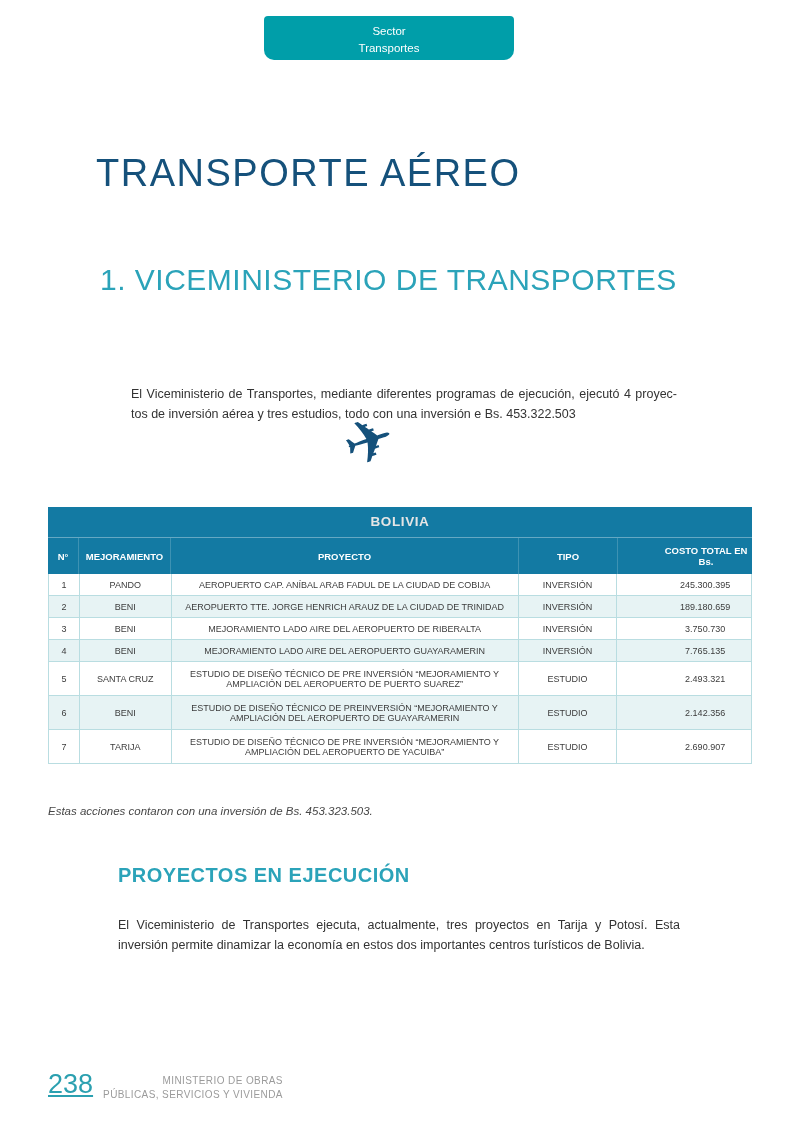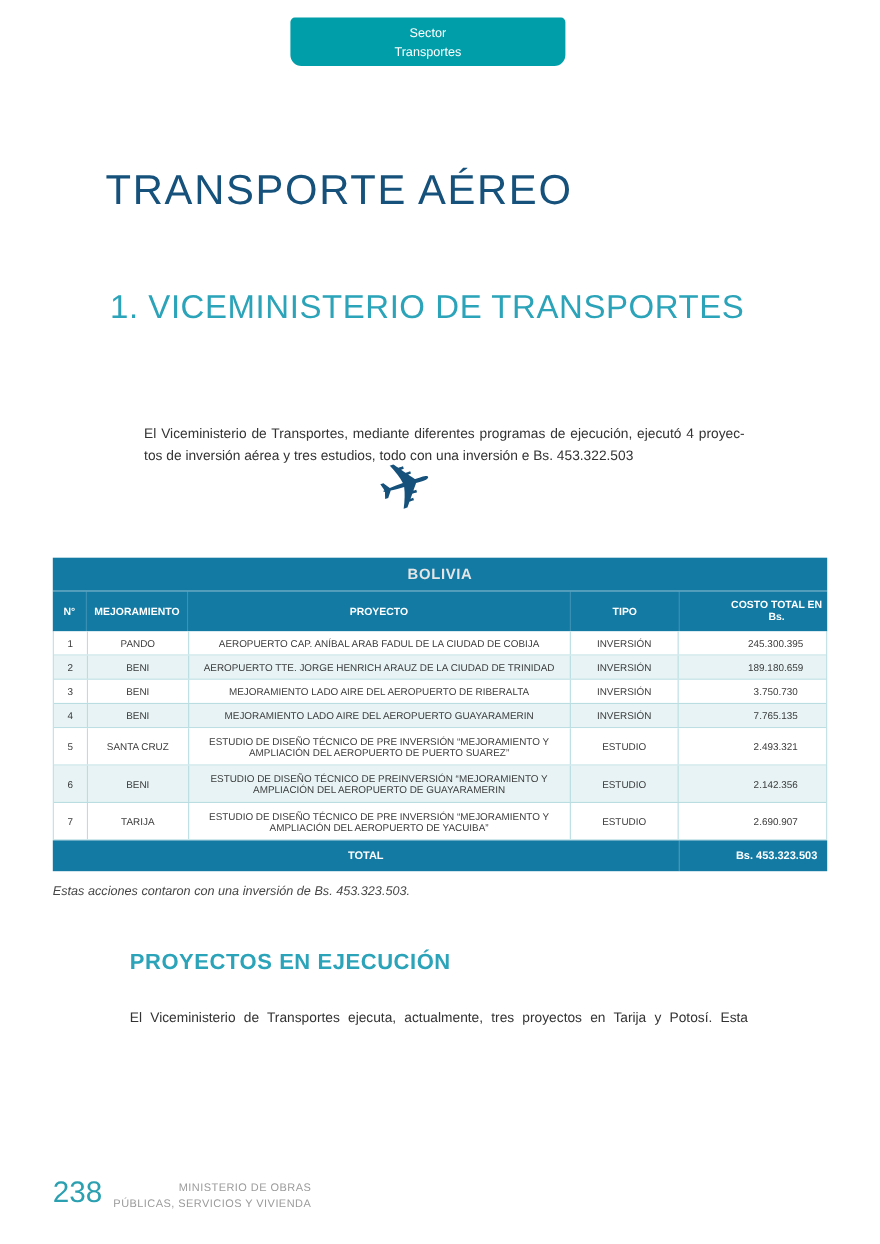--- a/index.html
+++ b/index.html
@@ -51,21 +51,21 @@
   .t-total{display:flex;background:#137AA3;color:#fff;font-weight:700;height:28px;font-size:10px;}
   .t-total .cell.right{border-left:1px solid rgba(255,255,255,0.25);}
   .tl{width:569px;}
 
   
   .caption{position:absolute;left:48px;top:805px;width:704px;text-align:left;
            font-style:italic;font-size:11.5px;color:#474747;}
 
   
   .footer{position:absolute;left:48px;top:1071px;display:flex;align-items:flex-start;}
-  .page-number{font-size:27px;color:#2BA0B0;line-height:1;}
+  .page-number{font-size:27px;color:#2BA0B0;line-height:1;text-decoration:underline;}
   .ministry{margin-left:10px;margin-top:3px;font-size:10px;color:#9B9B9B;
             letter-spacing:0.4px;line-height:1.35;text-align:right;}
 </style>
 </head>
 <body>
 
 <div class="page">
 
   <div class="badge">
     <span>Sector</span><br>
@@ -140,32 +140,29 @@
       </div>
       <div class="t-row tall">
         <div class="cell c0">7</div>
         <div class="cell c1">TARIJA</div>
         <div class="cell c2">ESTUDIO DE DISEÑO TÉCNICO DE PRE INVERSIÓN “MEJORAMIENTO Y AMPLIACIÓN DEL AEROPUERTO DE YACUIBA”</div>
         <div class="cell c3">ESTUDIO</div>
         <div class="cell c4">2.690.907</div>
       </div>
     </div>
 
-    <div class="t-total">
-      <div class="cell tl">TOTAL</div>
-      <div class="cell c4 right">Bs. 453.323.503</div>
-    </div>
   </div>
 
   <div class="caption">Estas acciones contaron con una inversión de Bs. 453.323.503.</div>
 
   <div class="sub-heading sub-ejecucion">PROYECTOS EN EJECUCIÓN</div>
 
   <p class="para para-2">
     <span class="jline">El Viceministerio de Transportes ejecuta, actualmente, tres proyectos en Tarija y Potosí.  Esta</span>
+    <span class="nline">inversión permite dinamizar la economía en estos dos importantes centros turísticos de Bolivia.</span>
   </p>
 
   <div class="footer">
     <div class="page-number">238</div>
     <div class="ministry">
       <span>MINISTERIO DE OBRAS</span><br>
       <span>PÚBLICAS, SERVICIOS Y VIVIENDA</span>
     </div>
   </div>
 

